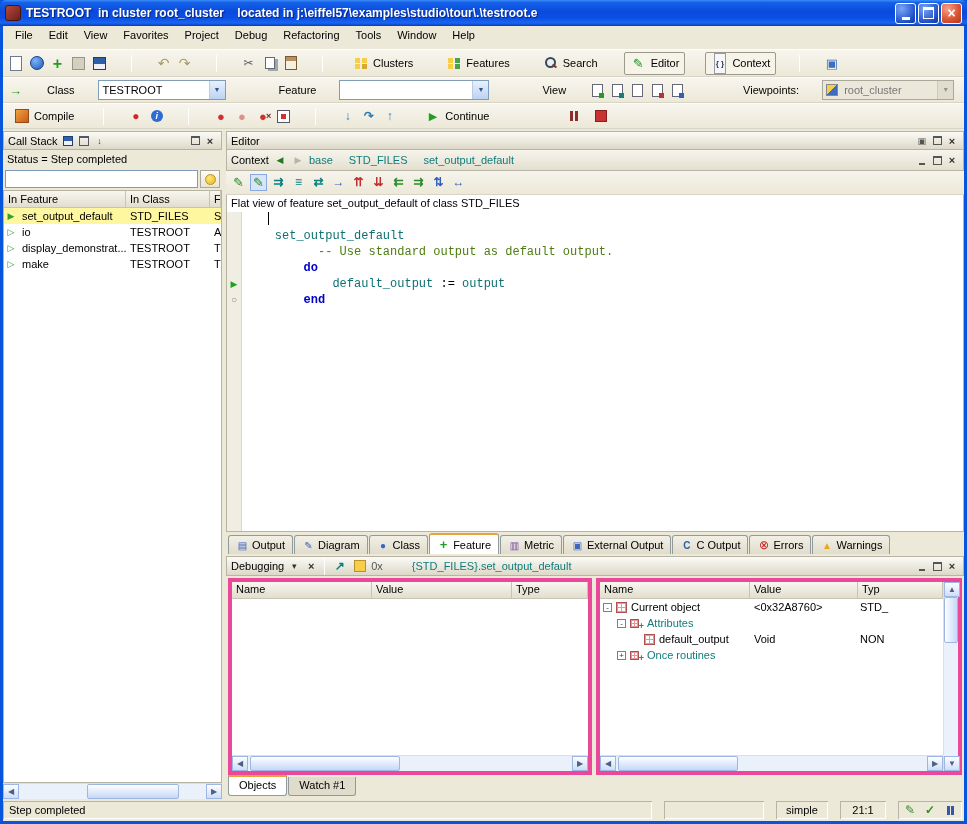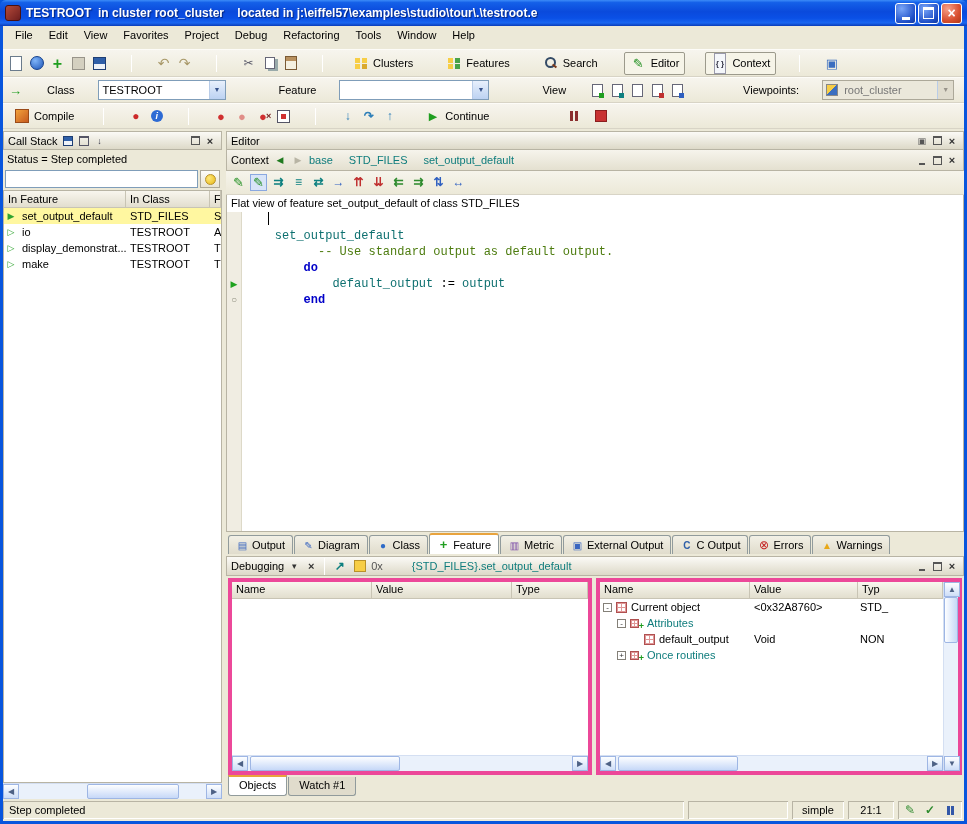--- a/index.html
+++ b/index.html
@@ -190,21 +190,21 @@
 .sc-btn{width:16px;height:15px;background:linear-gradient(#FDFEFF,#CEDEF8);border:1px solid #9EB6E4;color:#4D6185;font-size:8px;line-height:13px;text-align:center;flex:none}
 .sc-track{flex:1;position:relative;height:15px}
 .sc-thumb{position:absolute;top:0;height:15px;background:linear-gradient(#FDFEFF,#C6D8F8);border:1px solid #9EB6E4;border-radius:2px}
 .vscroll{width:15px;background:#EAF1FB;border-left:1px solid #D4DFF2;display:flex;flex-direction:column;flex:none}
 .vs-track{flex:1;position:relative}
 .vs-thumb{position:absolute;left:0;right:0;top:0;height:46px;background:linear-gradient(90deg,#FDFEFF,#C6D8F8);border:1px solid #9EB6E4;border-radius:2px}
 .btabs{height:22px;display:flex;align-items:flex-start;padding:0 2px;gap:1px;flex:none}
 .btab{height:19px;padding:2px 10px;background:#E0DCCC;border:1px solid #919B9C;border-top:none;border-radius:0 0 3px 3px;white-space:nowrap}
 .btab.active{background:#fff;border-top:2px solid #E8A33D;height:21px;margin-top:-2px}
 
-.sbar{height:22px;display:flex;align-items:stretch;gap:4px;padding:2px 2px 2px 0;flex:none}
+.sbar{height:22px;display:flex;align-items:stretch;gap:12px;padding:2px 2px 2px 0;flex:none}
 .sb{display:flex;align-items:center;padding:0 6px;box-shadow:inset 1px 1px 0 #B8B4A4,inset -1px -1px 0 #fff;overflow:hidden;white-space:nowrap}
 .sb.msg{flex:1}
 .sb.box{width:100px}
 .sb.mode{width:52px;justify-content:center}
 .sb.caret-pos{width:46px;justify-content:center}
 .sb.icons{width:64px;gap:3px;justify-content:center}
 </style>
 </head>
 <body>
 

